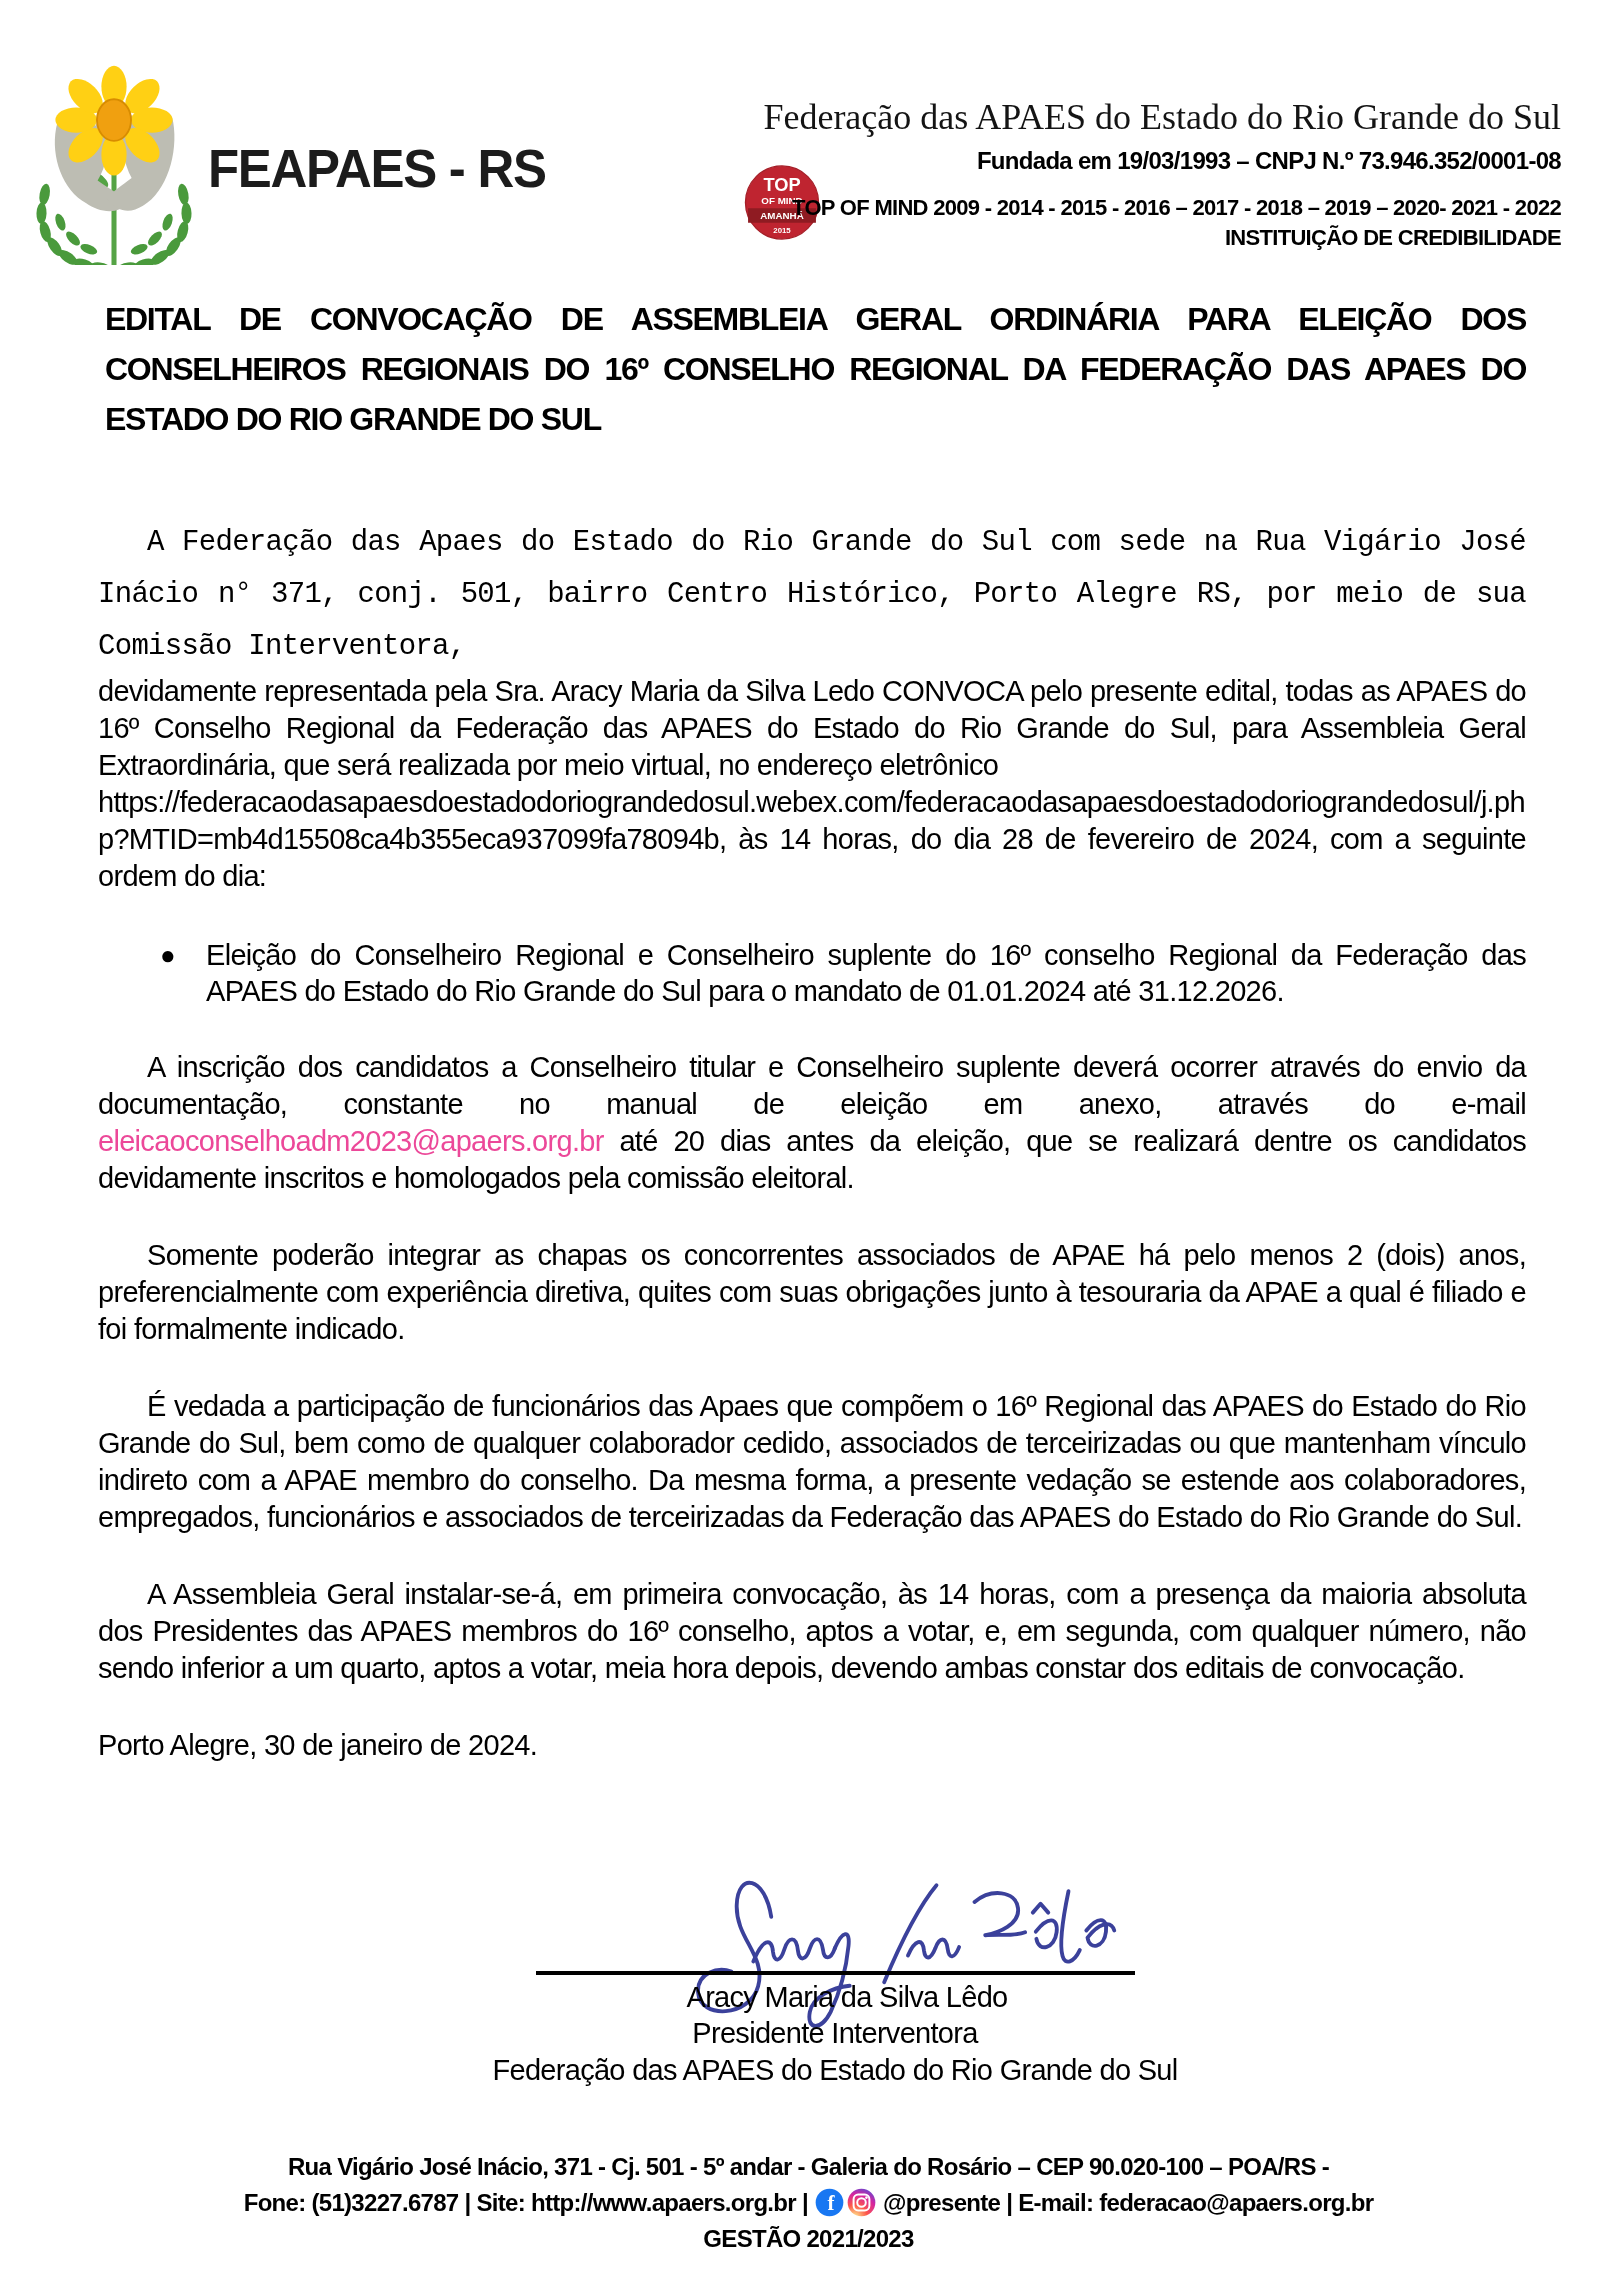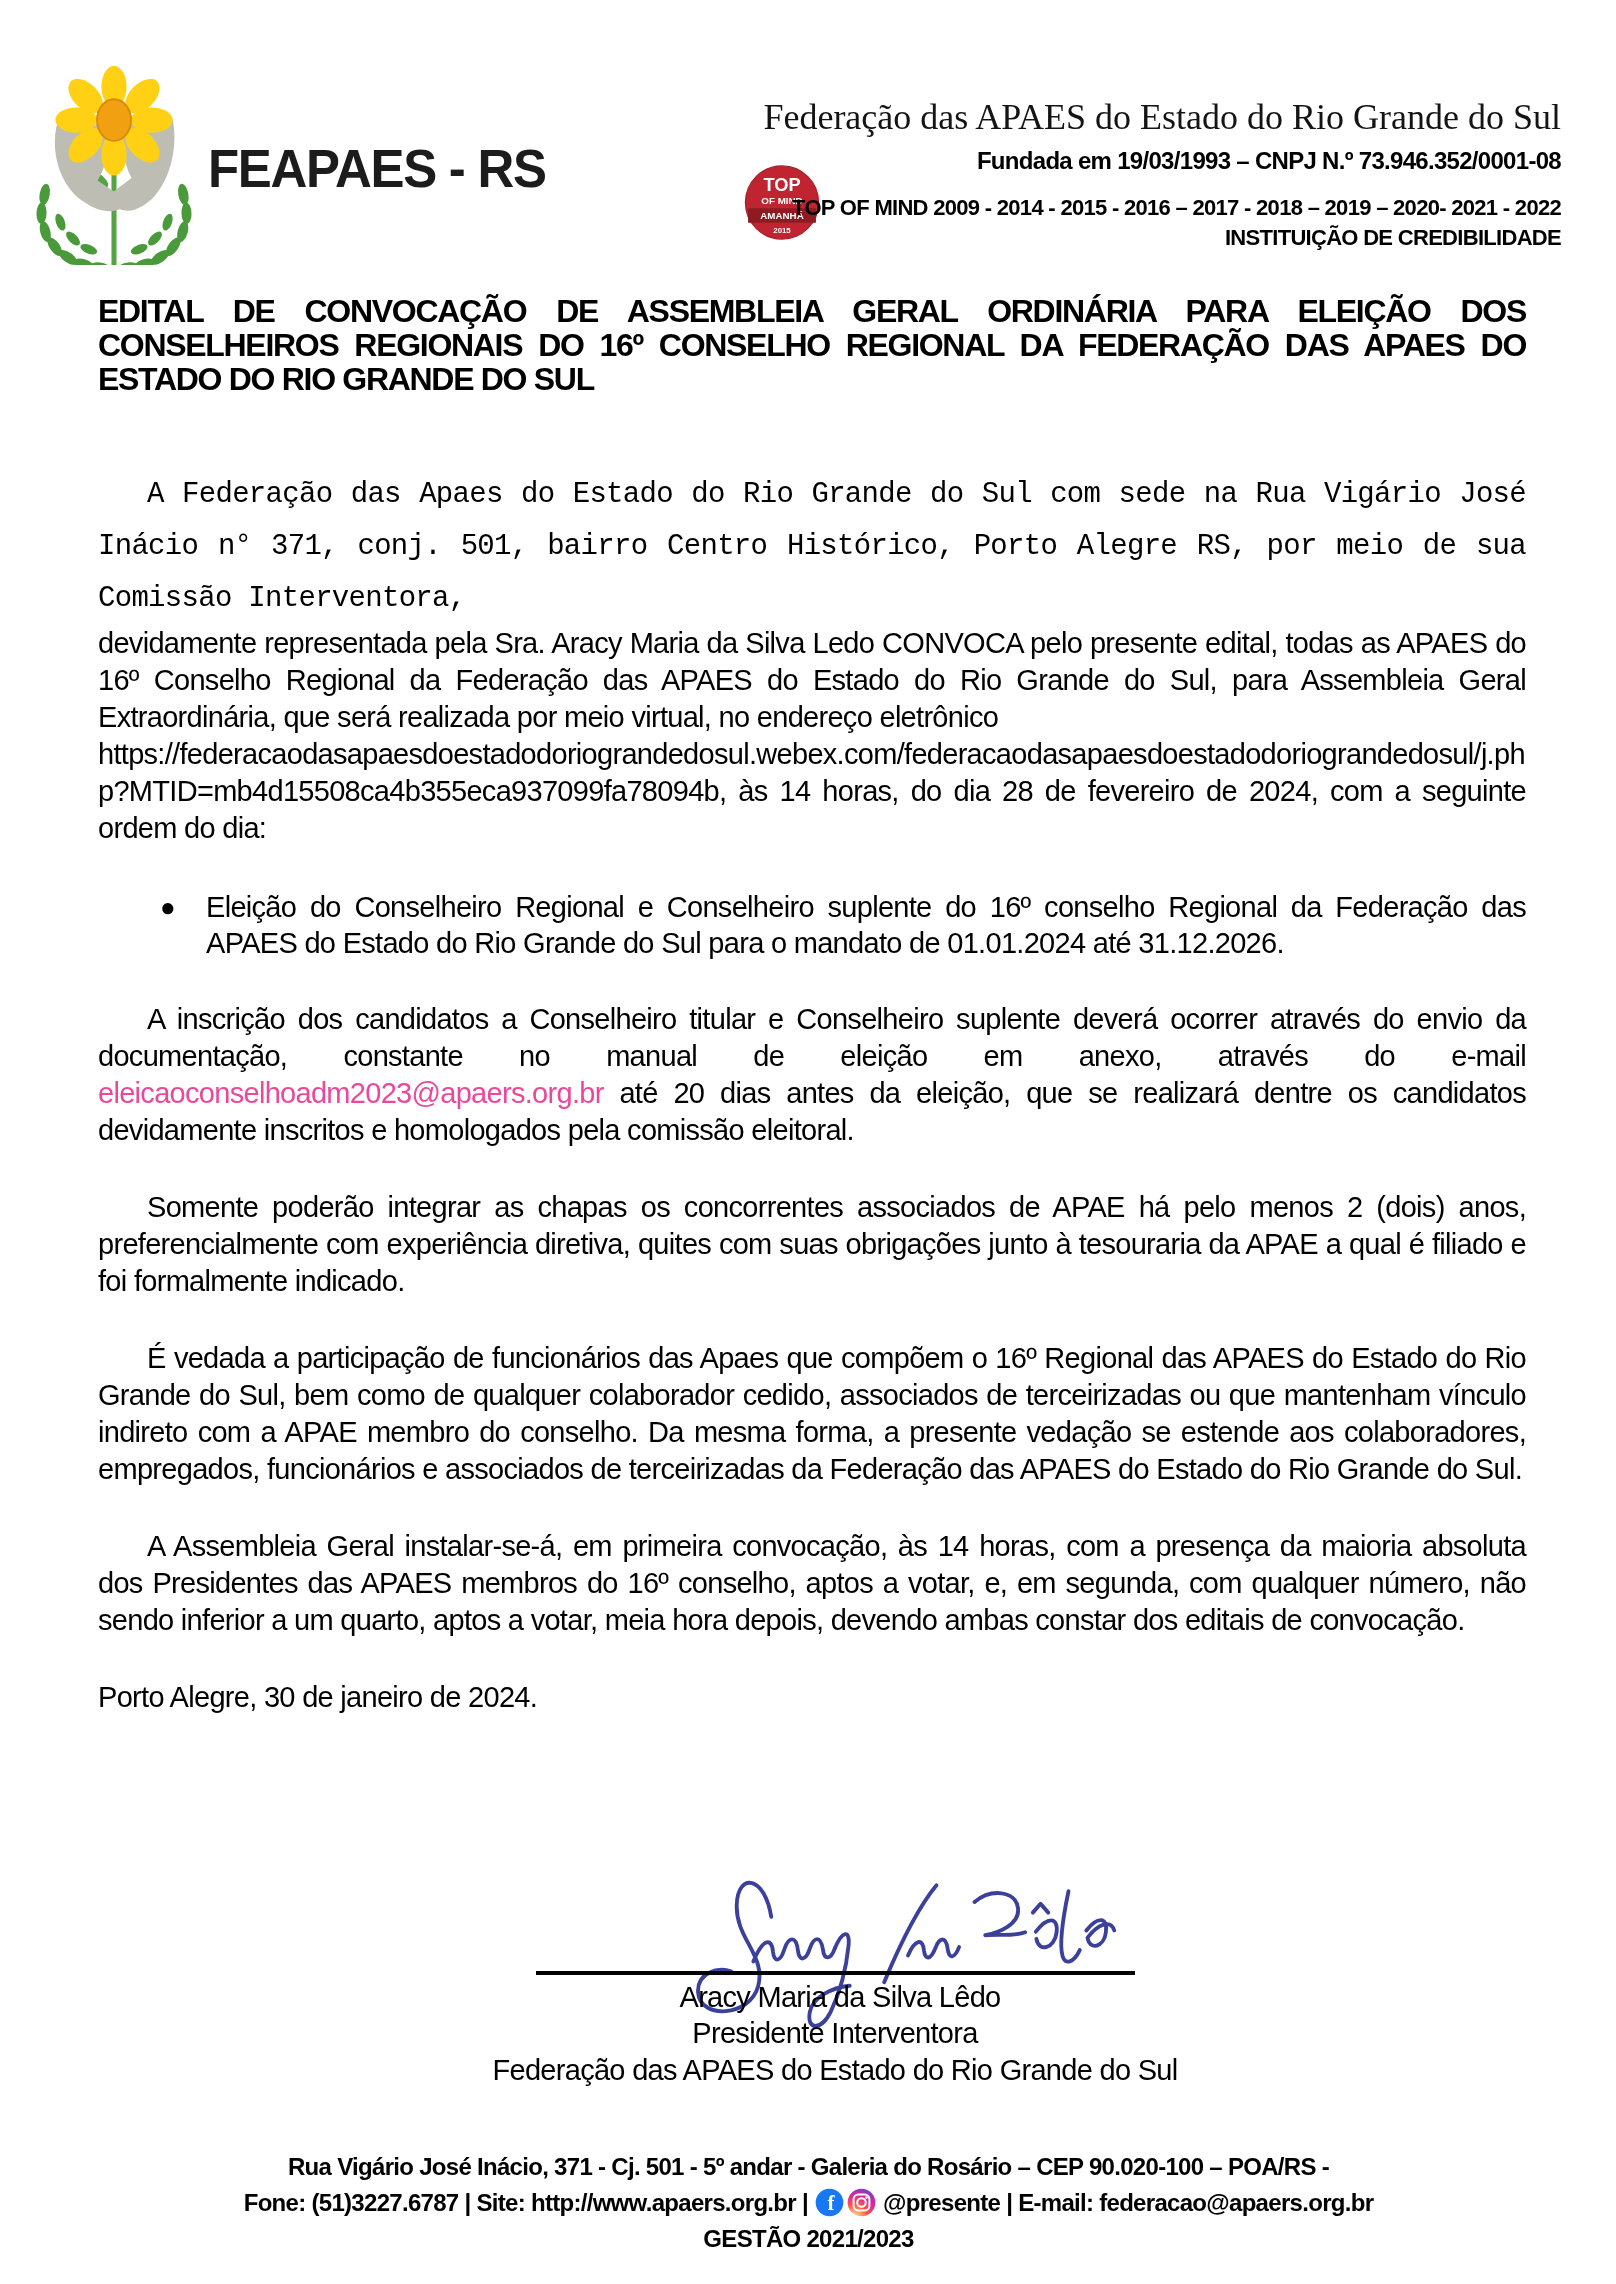--- a/index.html
+++ b/index.html
@@ -36,38 +36,38 @@
     position:absolute;right:56px;top:225px;
     font-size:22px;font-weight:bold;letter-spacing:-0.7px;white-space:nowrap;
   }
   
   .doc{
     position:absolute;left:98px;right:91px;top:294px;
     font-size:29px;line-height:37px;letter-spacing:-0.7px;
     text-align:justify;
   }
   .doc-title{
-    font-weight:bold;font-size:32px;line-height:34px;letter-spacing:-1.3px;
-    margin:0 0 73px 0;text-align:justify;
+    font-weight:bold;font-size:32px;line-height:50px;letter-spacing:-1.3px;
+    margin:0 0 73px 7px;text-align:justify;
   }
   .para{margin:0 0 40px 0;}
   .indent{text-indent:49px;}
   .p1a{line-height:52px;margin:0;font-family:Liberation Mono, monospace;}
   .p1b{margin:0 0 42px 0;}
   .url{word-break:break-all;}
   .email-link{color:#ec4899;text-decoration:none;}
   .bullet-row{display:flex;margin:0 0 40px 0;padding-left:62px;}
   .bullet-marker{width:46px;flex:0 0 46px;font-size:26px;line-height:36px;}
   .bullet-text{flex:1;text-align:justify;line-height:36px;}
   .dateline{margin:0;text-align:left;}
   
   .sig-block{position:absolute;left:529px;top:1856px;width:612px;text-align:center;}
   .sig-svg{position:absolute;left:46px;top:-3.9px;width:547px;height:195px;pointer-events:none;}
   .sig-rule{position:absolute;left:6.5px;top:115px;width:599px;border-top:4.6px solid #000;}
-  .sig-name{position:absolute;left:5px;top:125px;width:612px;font-size:29px;letter-spacing:-0.7px;}
+  .sig-name{position:absolute;left:12px;top:125px;width:612px;font-size:29px;letter-spacing:-0.7px;}
   .sig-role{position:absolute;left:0;top:161px;width:612px;font-size:29px;letter-spacing:-0.7px;}
   .sig-org{position:absolute;left:-208px;top:198px;width:1028px;font-size:29px;letter-spacing:-0.7px;}
   
   .footer{
     position:absolute;left:0;right:0;top:2149px;text-align:center;
     font-size:24px;font-weight:bold;letter-spacing:-0.7px;line-height:36px;
   }
   .footer .soc{display:inline-block;vertical-align:-5.9px;width:29px;height:29px;margin:0 1.3px;}
   .f-line{margin:0;}
 </style>

